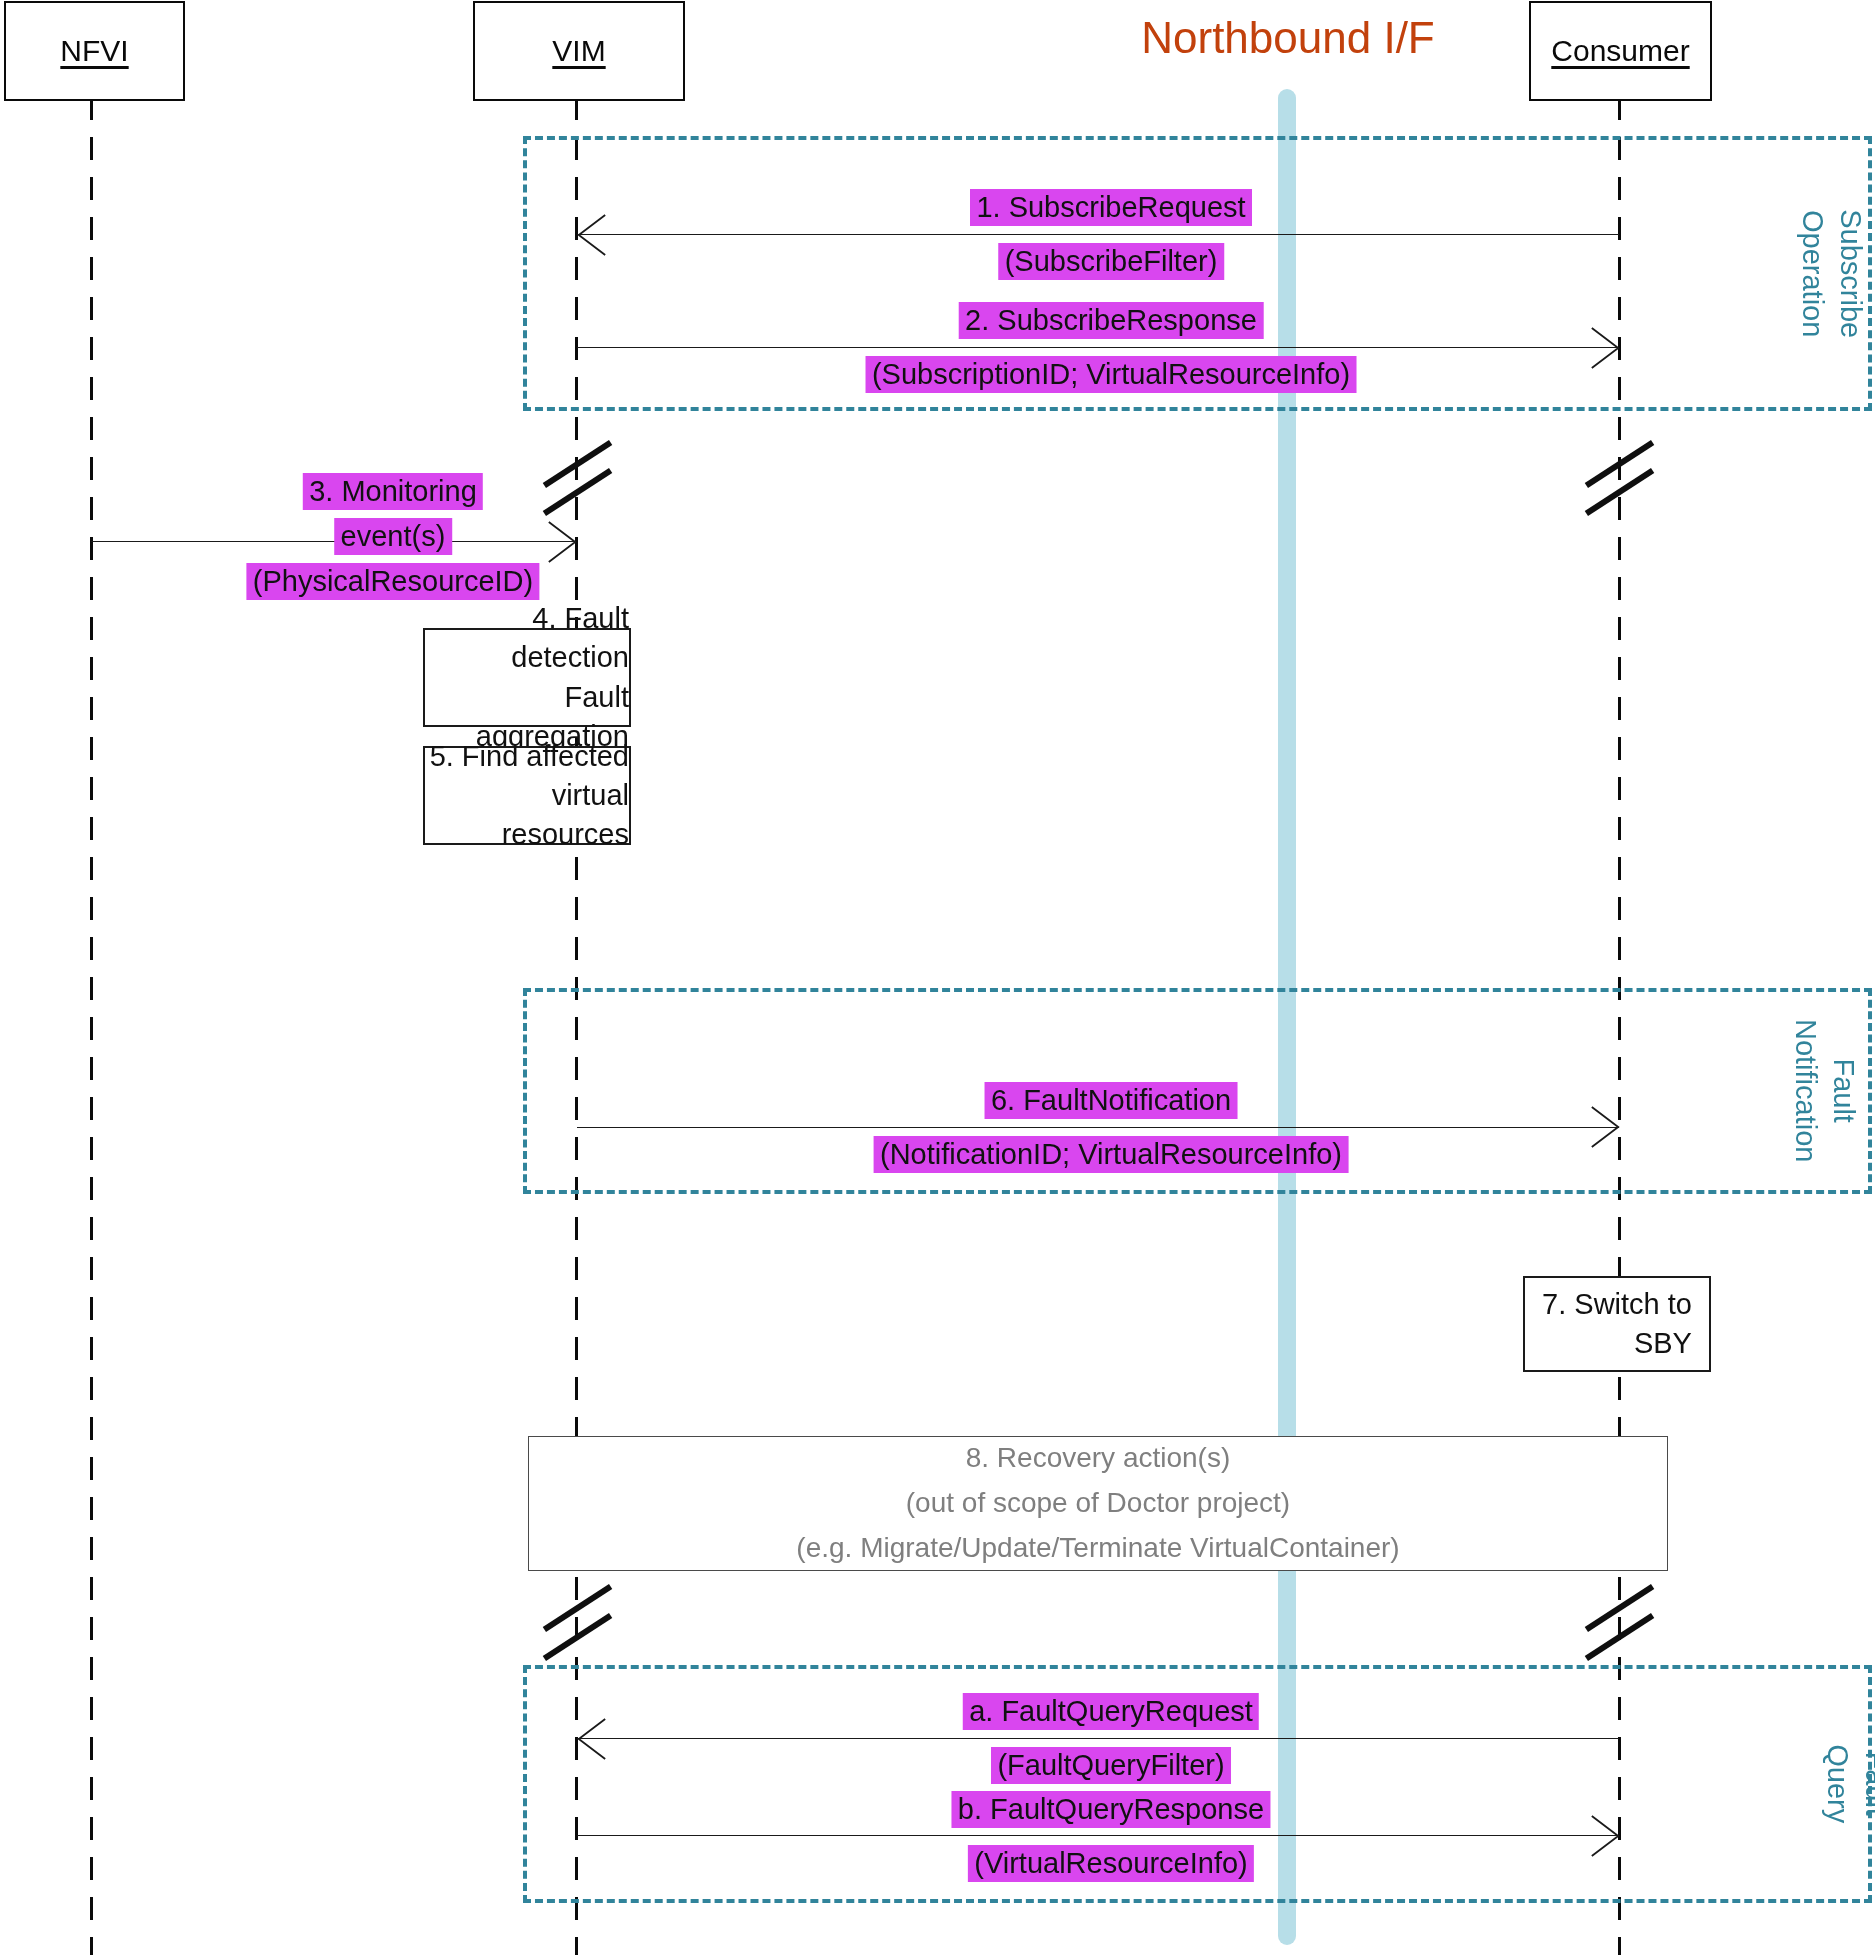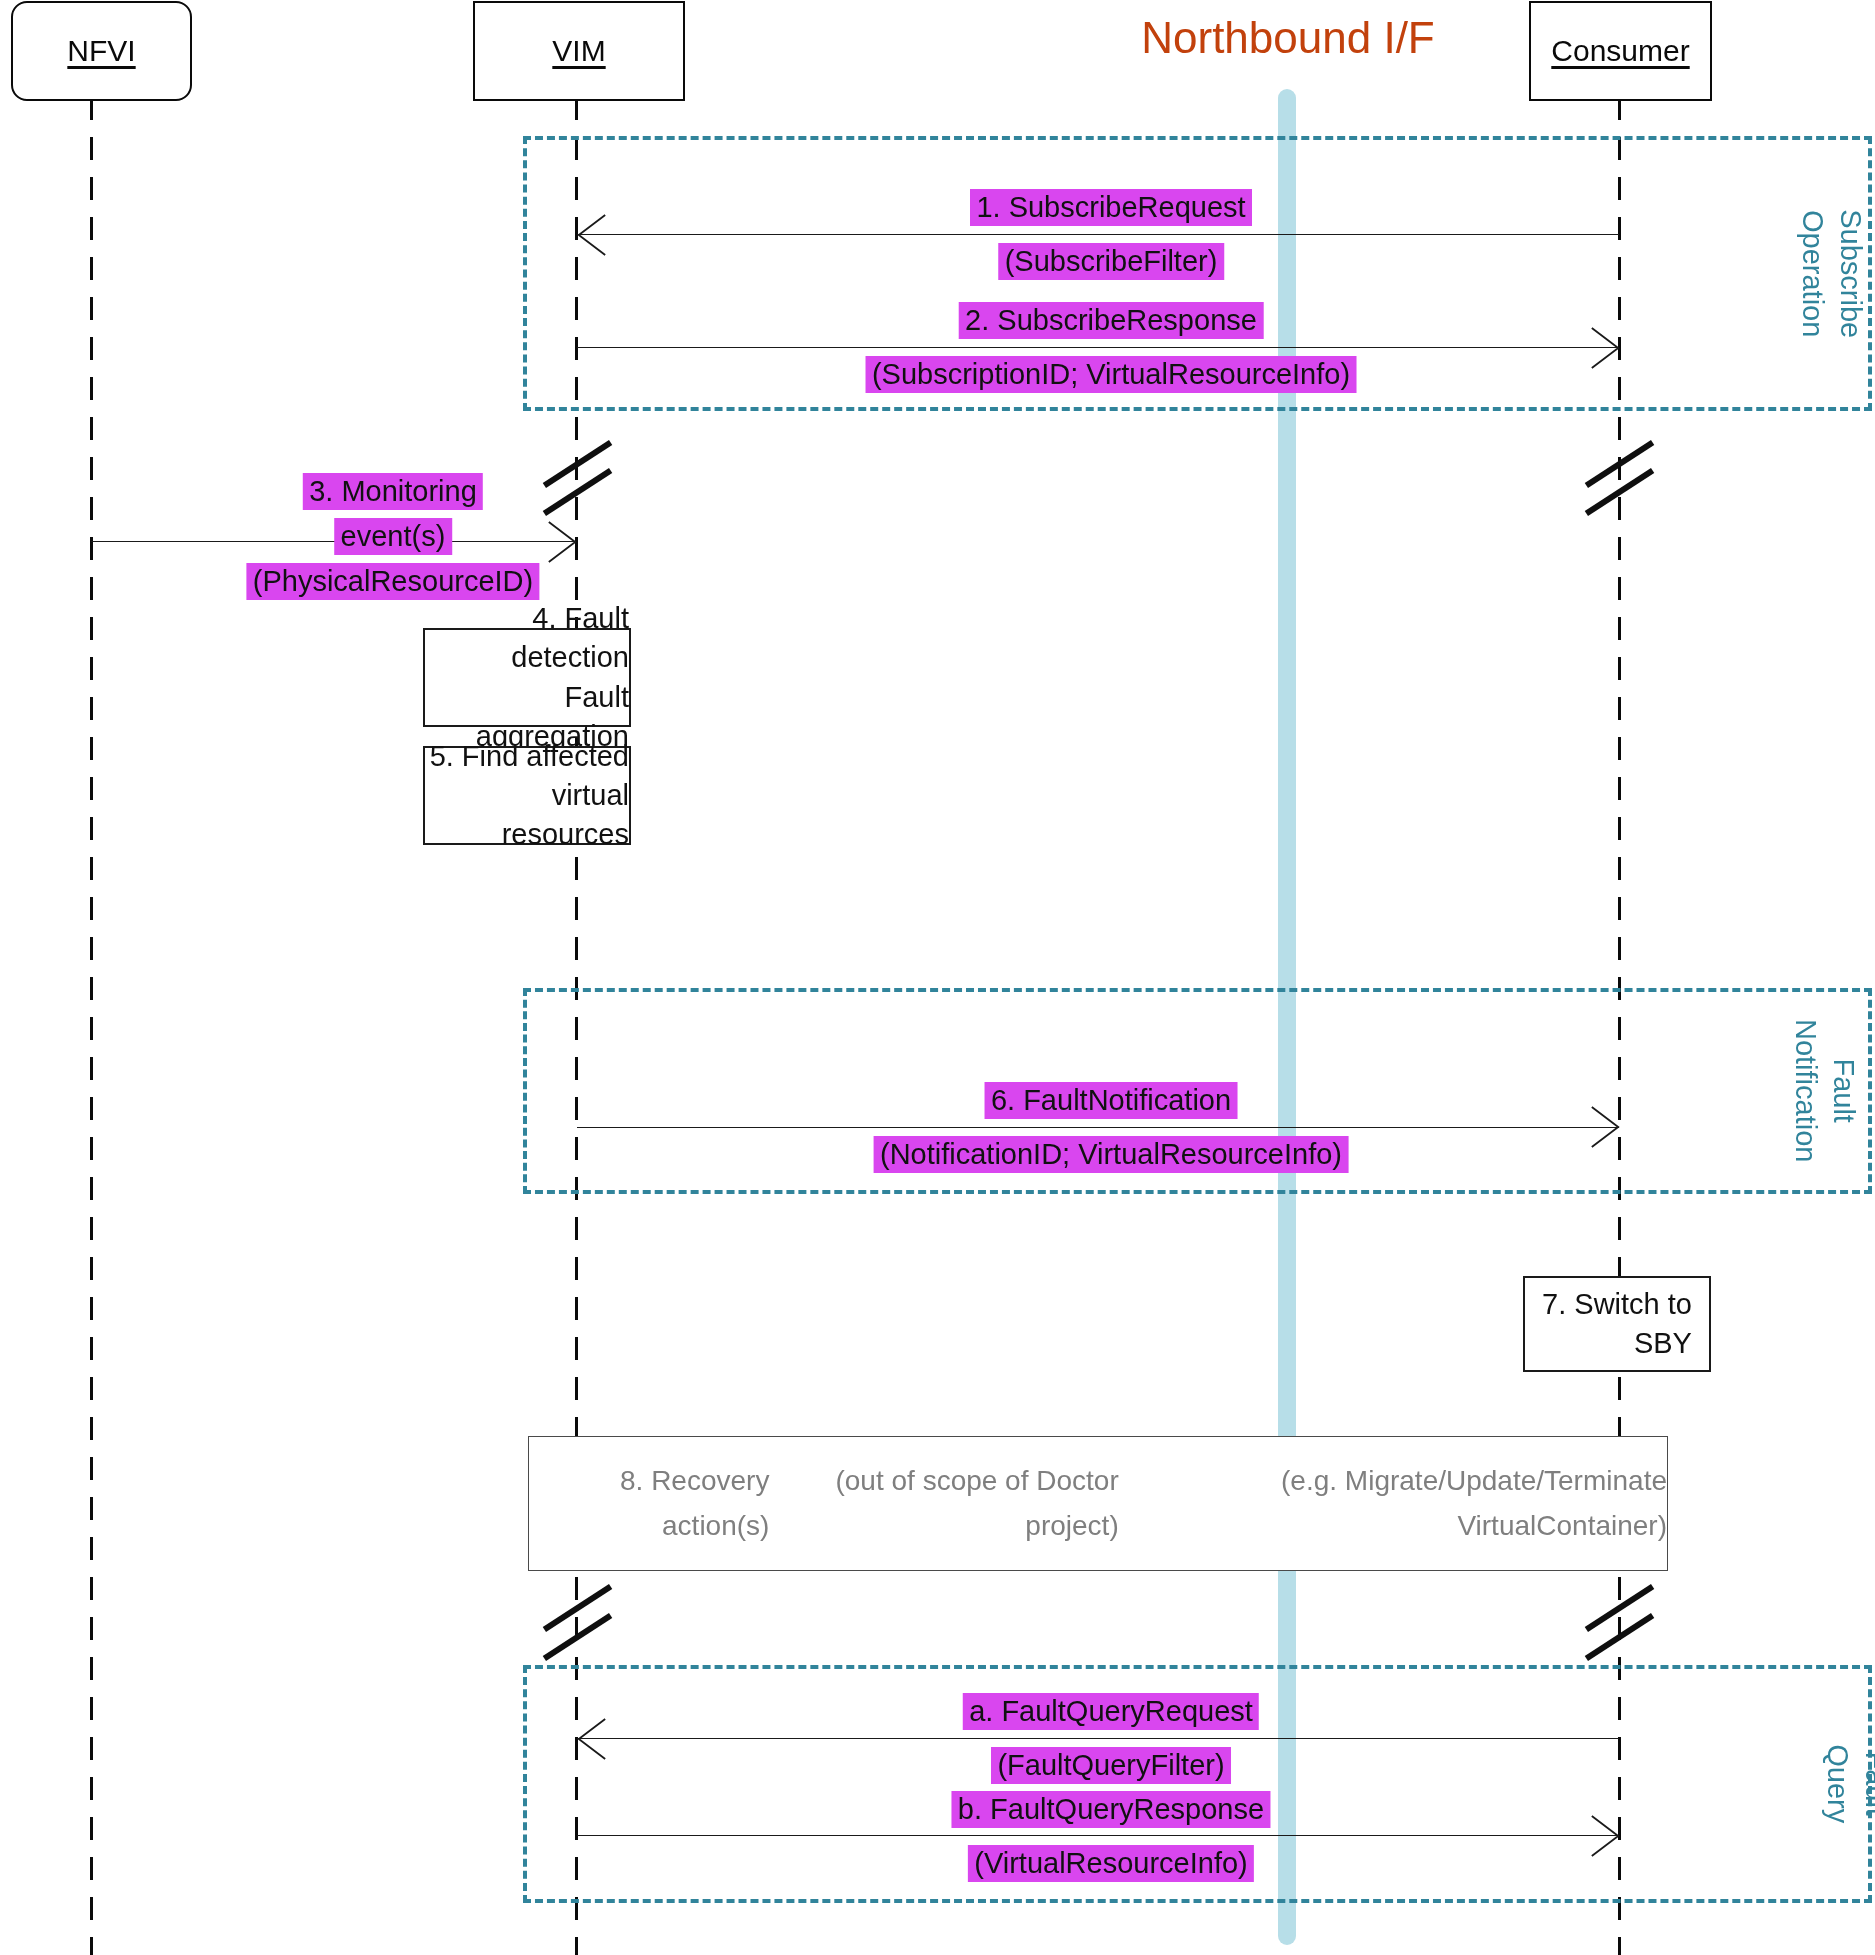--- a/index.html
+++ b/index.html
@@ -3,21 +3,21 @@
 <meta charset="utf-8">
 <style>
   html,body{margin:0;padding:0;background:#fff;}
   #diagram{position:relative;width:1875px;height:1955px;background:#fff;overflow:hidden;
            font-family:"Liberation Sans",sans-serif;color:#111;}
 
   
   .actor{position:absolute;top:1.4px;height:96px;border:2.3px solid #0a0a0a;background:#fff;
          display:flex;align-items:center;justify-content:center;z-index:6;}
   .actor-label{font-size:30px;text-decoration:underline;text-underline-offset:4.6px;color:#0a0a0a;}
-  #actor-nfvi{left:11px;width:177px;border-radius:16px;}
+  #actor-nfvi{left:4px;width:177px;}
   #actor-vim{left:473px;width:208px;}
   #actor-consumer{left:1529px;width:179px;}
 
   
   #nb-title{position:absolute;left:1288px;top:12.8px;transform:translateX(-50%);
             font-size:44px;color:#c2410c;z-index:6;white-space:nowrap;}
 
   
   .lifeline{position:absolute;top:97px;height:1858px;width:2.7px;z-index:1;
             background:repeating-linear-gradient(to bottom,#0a0a0a 0 23px,transparent 23px 40px);}
@@ -45,21 +45,21 @@
              font-size:29px;line-height:37px;white-space:nowrap;z-index:5;color:#111;}
 
   
   .activity{position:absolute;background:#fff;border:2.3px solid #1a1a1a;z-index:6;
             display:flex;align-items:center;justify-content:center;text-align:right;
             font-size:29px;line-height:1.35;white-space:pre-line;box-sizing:border-box;}
   #act-4{left:423px;top:628px;width:208px;height:99px;}
   #act-5{left:423px;top:746px;width:208px;height:99px;}
   #act-7{left:1523px;top:1276px;width:188px;height:96px;}
   #act-8{left:528px;top:1436px;width:1140px;height:135px;border:1.8px solid #4a4a4a;color:#7F7F7F;
-         flex-direction:row;font-size:28px;line-height:1.6;z-index:6;}
+         flex-direction:column;font-size:28px;line-height:1.6;z-index:6;}
 
   
   .slash{position:absolute;width:79px;height:0;border-top:6px solid #0f0f0f;
          transform:rotate(-33deg);z-index:5;}
 </style>
 </head>
 <body>
 
 <div id="diagram">
 

